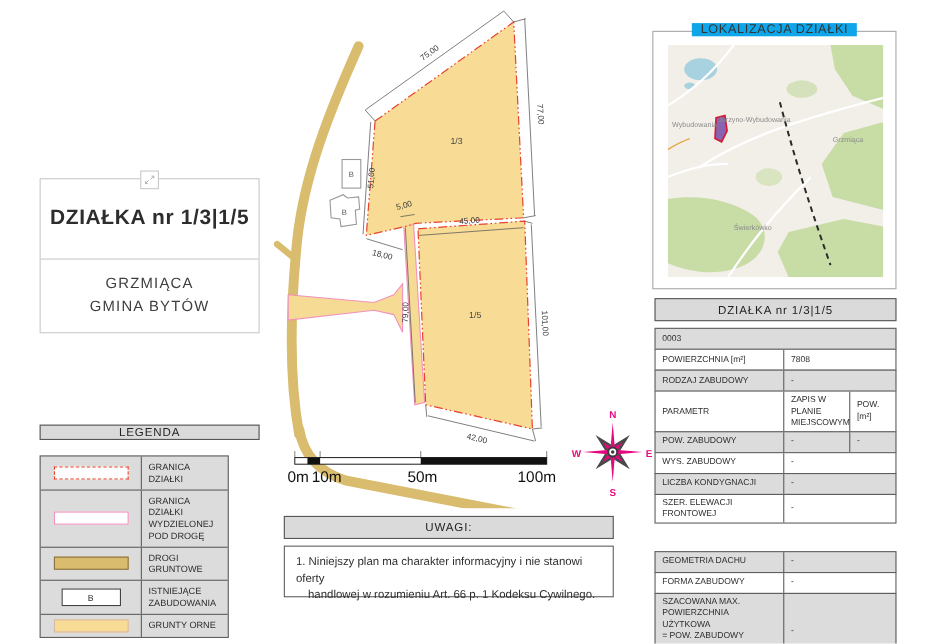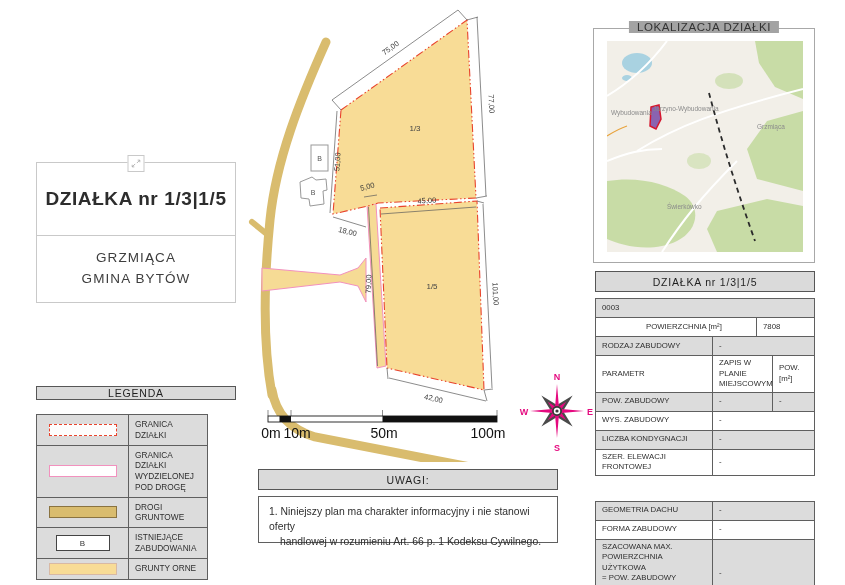--- a/index.html
+++ b/index.html
@@ -38,21 +38,21 @@
   .sw-orne{width:68px;height:12px;background:#F8DC96;border:1px solid #d8b9a4;}
 
   
   .notes-head{left:258px;top:469px;width:300px;height:21px;}
   .notes-body{left:258px;top:496px;width:300px;height:47px;border:1px solid #5f5f5f;background:#fff;
               padding:7px 10px;font-size:10.4px;color:#2f2f2f;line-height:1.45;}
   .notes-body .l2{padding-left:11px;}
 
   
   .loc-panel{left:593px;top:28px;width:222px;height:235px;border:1px solid #a8a8a8;background:#fff;}
-  .loc-head{position:absolute;top:-8px;left:50%;transform:translateX(-50%);background:#a3a3a3;
+  .loc-head{position:absolute;top:-8px;left:50%;transform:translateX(-50%);background:#0ea5e9;
             padding:0 8px;font-size:11.5px;letter-spacing:.6px;color:#333;white-space:nowrap;}
 
   
   .det-head{left:595px;top:271px;width:220px;height:21px;}
   .det-table{left:595px;top:299px;width:220px;}
   .trow{display:grid;border:1px solid #5f5f5f;margin-top:-1px;background:#fff;}
   .trow.g{background:#DCDCDC;}
   .cols2{grid-template-columns:117px 1fr;}
   .cols3{grid-template-columns:117px 59px 1fr;}
   .c{padding:2px 6px;display:flex;align-items:center;font-size:7.8px;color:#2e2e2e;line-height:1.35;}
@@ -237,21 +237,21 @@
     <text class="maplbl" x="150" y="88">Grzmiąca</text>
     <text class="maplbl" x="60" y="168">Świerkówko</text>
   </svg>
 </div>
 
 <div class="abs phead det-head">DZIAŁKA nr 1/3|1/5</div>
 <div class="abs det-table">
   <div class="trow g cols2" style="min-height:18px;">
     <div class="c">0003</div>
   </div>
-  <div class="trow cols2" style="min-height:18px;padding-left:44px;">
+  <div class="trow cols2" style="min-height:18px;">
     <div class="c lab">POWIERZCHNIA [m²]</div>
     <div class="c">7808</div>
   </div>
   <div class="trow g cols2" style="min-height:18px;">
     <div class="c lab">RODZAJ ZABUDOWY</div>
     <div class="c">-</div>
   </div>
   <div class="trow cols3" style="min-height:29px;">
     <div class="c lab">PARAMETR</div>
     <div class="c">ZAPIS W PLANIE MIEJSCOWYM</div>

